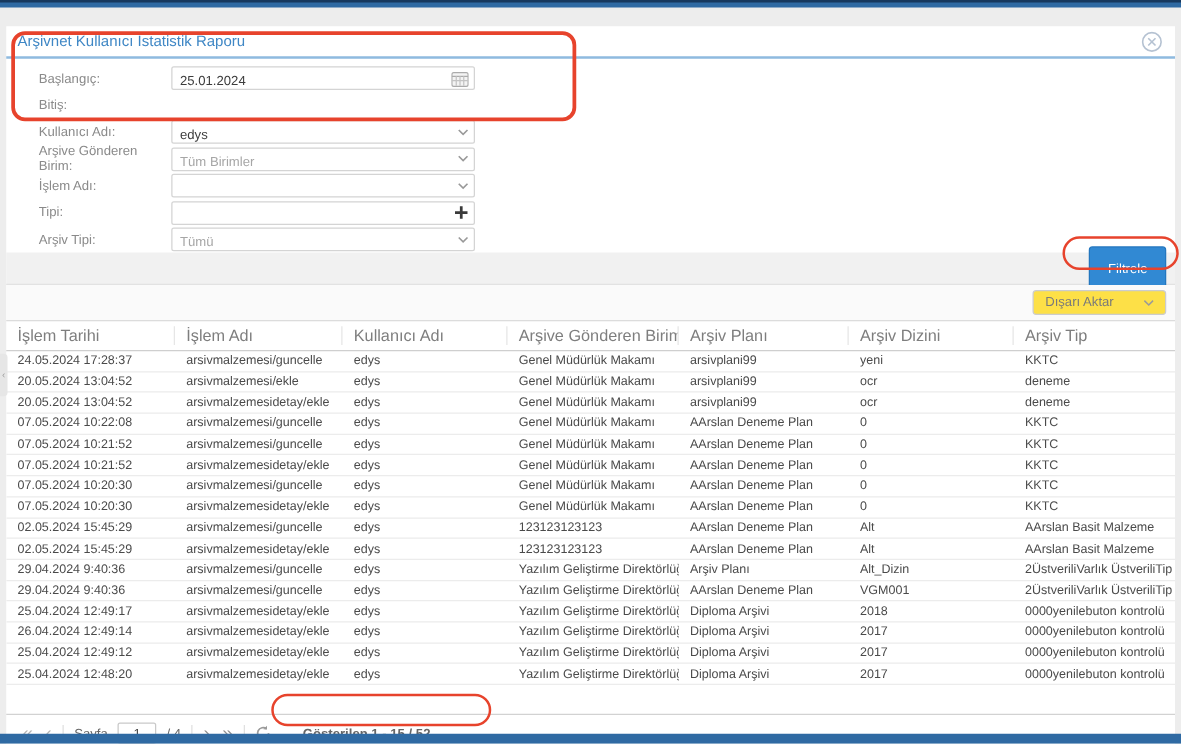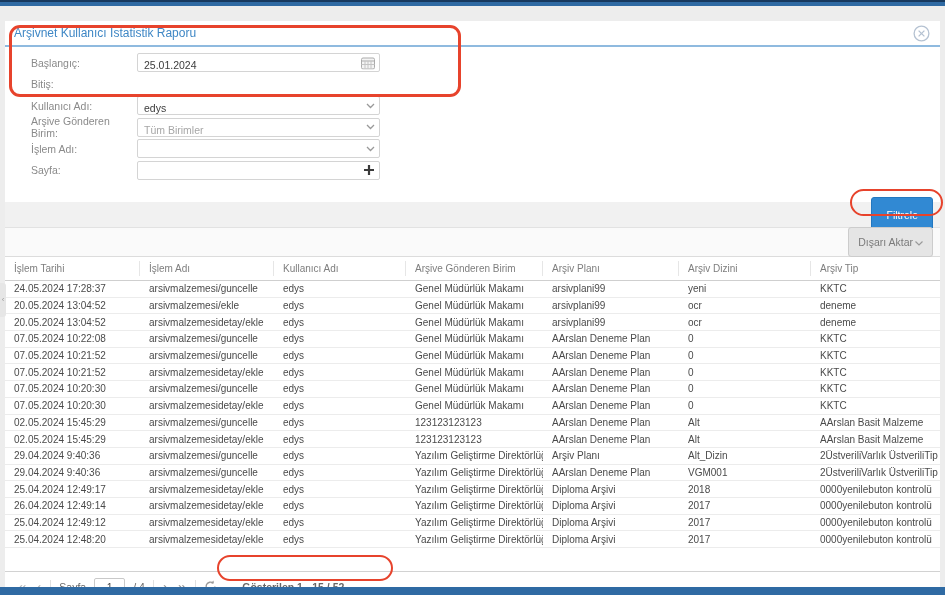--- a/index.html
+++ b/index.html
@@ -32,28 +32,28 @@
   
   .toolbar1 { height:26px; background:#f1f1f1; border-bottom:1px solid #e2e2e2;
               display:flex; align-items:center; justify-content:flex-end;
               padding-right:7px; flex:none; }
   .btn-filter { height:36px; padding:0 14px; background:#3189d3; border:1px solid #2477bf;
                 border-radius:3px; color:#fff; font-size:10.5px; display:flex;
                 align-items:center; cursor:pointer; }
   .toolbar2 { height:29px; background:#fafafa; border-bottom:1px solid #dcdcdc;
               display:flex; align-items:center; justify-content:flex-end;
               padding-right:7px; flex:none; }
-  .btn-export { height:30px; padding:0 9px; background:#e5e5e5; border:1px solid #cccccc;
+  .btn-export { height:20px; padding:0 9px; background:#fde047; border:1px solid #cccccc;
                 border-radius:3px; color:#7a7a7a; font-size:10.5px; display:flex;
-                align-items:center; gap:2px; cursor:pointer; }
+                align-items:center; gap:24px; cursor:pointer; }
 
   
   .grid-header { height:24px; display:flex; align-items:center;
                  border-bottom:1px solid #cfcfcf; flex:none; }
-  .hcell { font-size:10px; color:#7e7e7e; padding-left:9px; height:15px; line-height:15px;
+  .hcell { font-size:13px; color:#7e7e7e; padding-left:9px; height:15px; line-height:15px;
            border-right:1px solid #e6e6e6; white-space:nowrap; overflow:hidden; }
   .hcell:last-child { border-right:none; }
   .grid-body { height:290px; overflow:hidden; flex:none; }
   .trow { display:flex; align-items:center; height:16.7px; border-bottom:1px solid #ececec; }
   .tcell { font-size:10px; color:#4a4a4a; padding-left:9px; white-space:nowrap; overflow:hidden; }
   .c0 { width:135px; flex:none; } .c1 { width:134px; flex:none; }
   .c2 { width:132px; flex:none; } .c3 { width:137px; flex:none; }
   .c4 { width:136px; flex:none; } .c5 { width:132px; flex:none; }
   .c6 { flex:1; }
 
@@ -152,31 +152,42 @@
           <span></span>
           <span class="ficon">
             <svg width="9" height="6" viewBox="0 0 9 6">
                 <path d="M1 1 L4.5 4.5 L8 1" fill="none" stroke="#999" stroke-width="1.3"></path>
               </svg>
           </span>
         </div>
       </div>
 
       <div class="form-row">
-        <label>Sayfa:</label>
+        <label>Tipi:</label>
         <div class="field">
           <span></span>
           <span class="ficon">
             <svg width="12" height="12" viewBox="0 0 12 12">
                 <path d="M6 1 V11 M1 6 H11" stroke="#3a3a3a" stroke-width="2.2"></path>
               </svg>
           </span>
         </div>
       </div>
 
+      <div class="form-row">
+        <label>Arşiv Tipi:</label>
+        <div class="field is-placeholder">
+          <span>Tümü</span>
+          <span class="ficon">
+            <svg width="9" height="6" viewBox="0 0 9 6">
+                <path d="M1 1 L4.5 4.5 L8 1" fill="none" stroke="#999" stroke-width="1.3"></path>
+              </svg>
+          </span>
+        </div>
+      </div>
 
     </div>
 
     <div class="toolbar1">
       <button class="btn-filter">Filtrele</button>
     </div>
 
     <div class="toolbar2">
       <button class="btn-export">
         <span>Dışarı Aktar</span>

